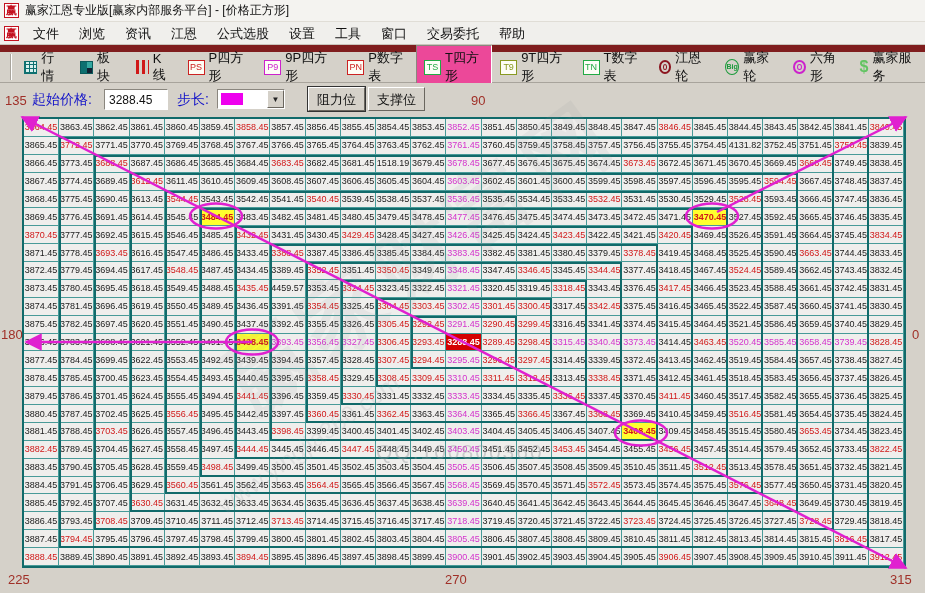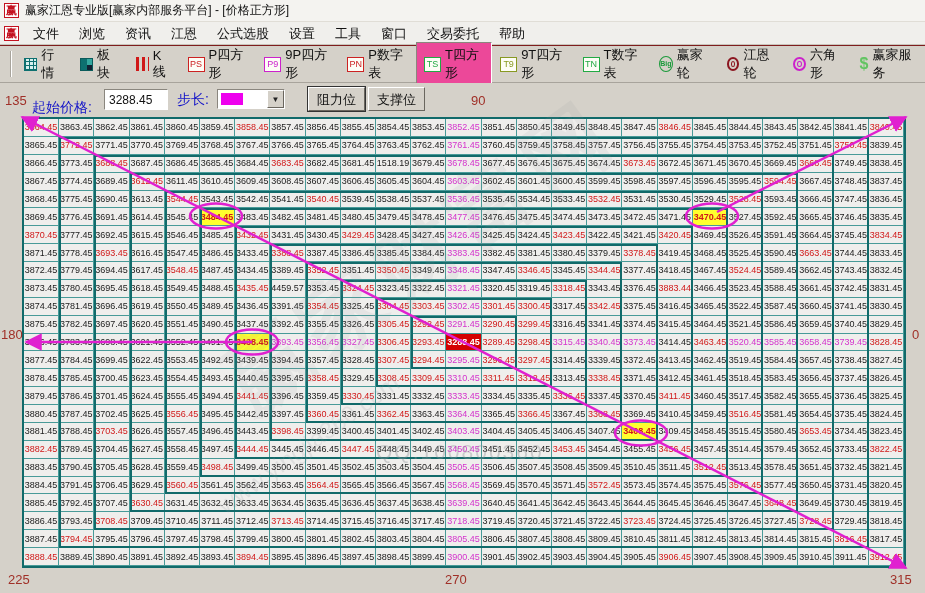--- a/index.html
+++ b/index.html
@@ -10,21 +10,21 @@
   .titlebar { position:absolute; left:0; top:0; width:925px; height:22px; background:#f4f3f0;
     display:flex; align-items:center; gap:6px; padding:0 4px; border-bottom:1px solid #e0ddd6; }
   .app-ico { width:15px; height:15px; background:#fff; color:#c41220; border:1px solid #c41220;
     font-size:11px; font-weight:bold; line-height:13px; text-align:center; }
   .title-text { font-size:12px; color:#111; }
   .menubar { position:absolute; left:0; top:22px; width:925px; height:23px; background:#f0efec;
     display:flex; align-items:center; gap:0; padding-left:4px; border-bottom:1px solid #c9c5bc; }
   .menu-item { font-size:13px; color:#111; padding:2px 10px; cursor:default; }
 
   .toolbar { position:absolute; left:0; top:45px; width:925px; height:38px; background:#d5d1c9;
-    border-top:1px solid #7f1d1d; border-bottom:1px solid #a8a49c; display:flex; align-items:center; padding-left:6px; }
+    border-top:7px solid #7f1d1d; border-bottom:1px solid #a8a49c; display:flex; align-items:center; padding-left:6px; }
   .tb-sep { width:2px; height:26px; border-left:1px solid #a8a49c; border-right:1px solid #fff; margin:0 4px; }
   .tb-item { display:flex; align-items:center; gap:4px; padding:3px 7px; font-size:13px; color:#111; border:1px solid transparent; }
   .tb-item.pressed { background:#ec4899; border:1px solid; border-color:#8a867e #fff #fff #8a867e; }
   .tb-box { display:inline-block; min-width:17px; height:15px; font-size:9px; font-weight:normal; line-height:13px;
     text-align:center; background:#fdfdf6; border:1px solid; padding:0 1px; }
   .ic { display:inline-block; width:15px; height:13px; }
   .icon-table { border:1px solid #0e7070; background:
     repeating-linear-gradient(0deg,#0e7070 0 1px,transparent 1px 4px),
     repeating-linear-gradient(90deg,#0e7070 0 1px,transparent 1px 4px), #d8f0ee; }
   .icon-blocks { background:
@@ -121,41 +121,41 @@
       </span>
       <span class="tb-item">
         <span class="tb-box" style="color: rgb(136, 153, 34); border-color: rgb(136, 153, 34);">T9</span>
         <span>9T四方形</span>
       </span>
       <span class="tb-item">
         <span class="tb-box" style="color: rgb(34, 170, 68); border-color: rgb(34, 170, 68);">TN</span>
         <span>T数字表</span>
       </span>
       <span class="tb-item">
+        <span class="icon-wheel"></span>
+        <span>江恩轮</span>
+      </span>
+      <span class="tb-item">
         <span class="icon-big">Big</span>
         <span>赢家轮</span>
       </span>
       <span class="tb-item">
-        <span class="icon-wheel"></span>
-        <span>江恩轮</span>
-      </span>
-      <span class="tb-item">
         <span class="icon-wheel mag"></span>
         <span>六角形</span>
       </span>
       <span class="tb-item">
         <span class="icon-dollar">$</span>
         <span>赢家服务</span>
       </span>
     </span>
 </div>
 
 <div class="controls">
   <span class="angle-label" style="left:5px;top:10px">135</span>
-  <span class="lbl-blue" style="position:absolute;left:32px;top:16px">起始价格:</span>
+  <span class="lbl-blue" style="position:absolute;left:32px;top:8px">起始价格:</span>
   <input class="inp" style="left: 104px; top: 6px; width: 64px; height: 21px;" value="3288.45">
   <span class="lbl-blue" style="position:absolute;left:177px;top:8px">步长:</span>
   <div class="combo" style="left:217px;top:6px;width:68px;height:20px">
     <span class="swatch"></span>
     <span class="combo-arrow">▼</span>
   </div>
   <button class="btn default" style="left:308px;top:4px;width:57px">阻力位</button>
   <button class="btn" style="left:368px;top:4px;width:57px">支撑位</button>
   <span class="angle-label" style="left:471px;top:10px">90</span>
   <span class="angle-label" style="left:940px;top:10px">45</span>
@@ -206,21 +206,21 @@
     <div class="cell">3763.45</div>
     <div class="cell">3762.45</div>
     <div class="cell mag">3761.45</div>
     <div class="cell">3760.45</div>
     <div class="cell">3759.45</div>
     <div class="cell">3758.45</div>
     <div class="cell">3757.45</div>
     <div class="cell">3756.45</div>
     <div class="cell">3755.45</div>
     <div class="cell">3754.45</div>
-    <div class="cell">3753.45</div>
+    <div class="cell">4131.82</div>
     <div class="cell">3752.45</div>
     <div class="cell">3751.45</div>
     <div class="cell red">3750.45</div>
     <div class="cell">3839.45</div>
     <div class="cell">3866.45</div>
     <div class="cell">3773.45</div>
     <div class="cell red">3688.45</div>
     <div class="cell">3687.45</div>
     <div class="cell">3686.45</div>
     <div class="cell">3685.45</div>
@@ -404,21 +404,21 @@
     <div class="cell">3353.45</div>
     <div class="cell red">3324.45</div>
     <div class="cell">3323.45</div>
     <div class="cell">3322.45</div>
     <div class="cell mag">3321.45</div>
     <div class="cell">3320.45</div>
     <div class="cell">3319.45</div>
     <div class="cell red">3318.45</div>
     <div class="cell">3343.45</div>
     <div class="cell">3376.45</div>
-    <div class="cell red">3883.44</div>
+    <div class="cell red">3417.45</div>
     <div class="cell">3466.45</div>
     <div class="cell">3523.45</div>
     <div class="cell">3588.45</div>
     <div class="cell">3661.45</div>
     <div class="cell">3742.45</div>
     <div class="cell">3831.45</div>
     <div class="cell">3874.45</div>
     <div class="cell">3781.45</div>
     <div class="cell">3696.45</div>
     <div class="cell">3619.45</div>

